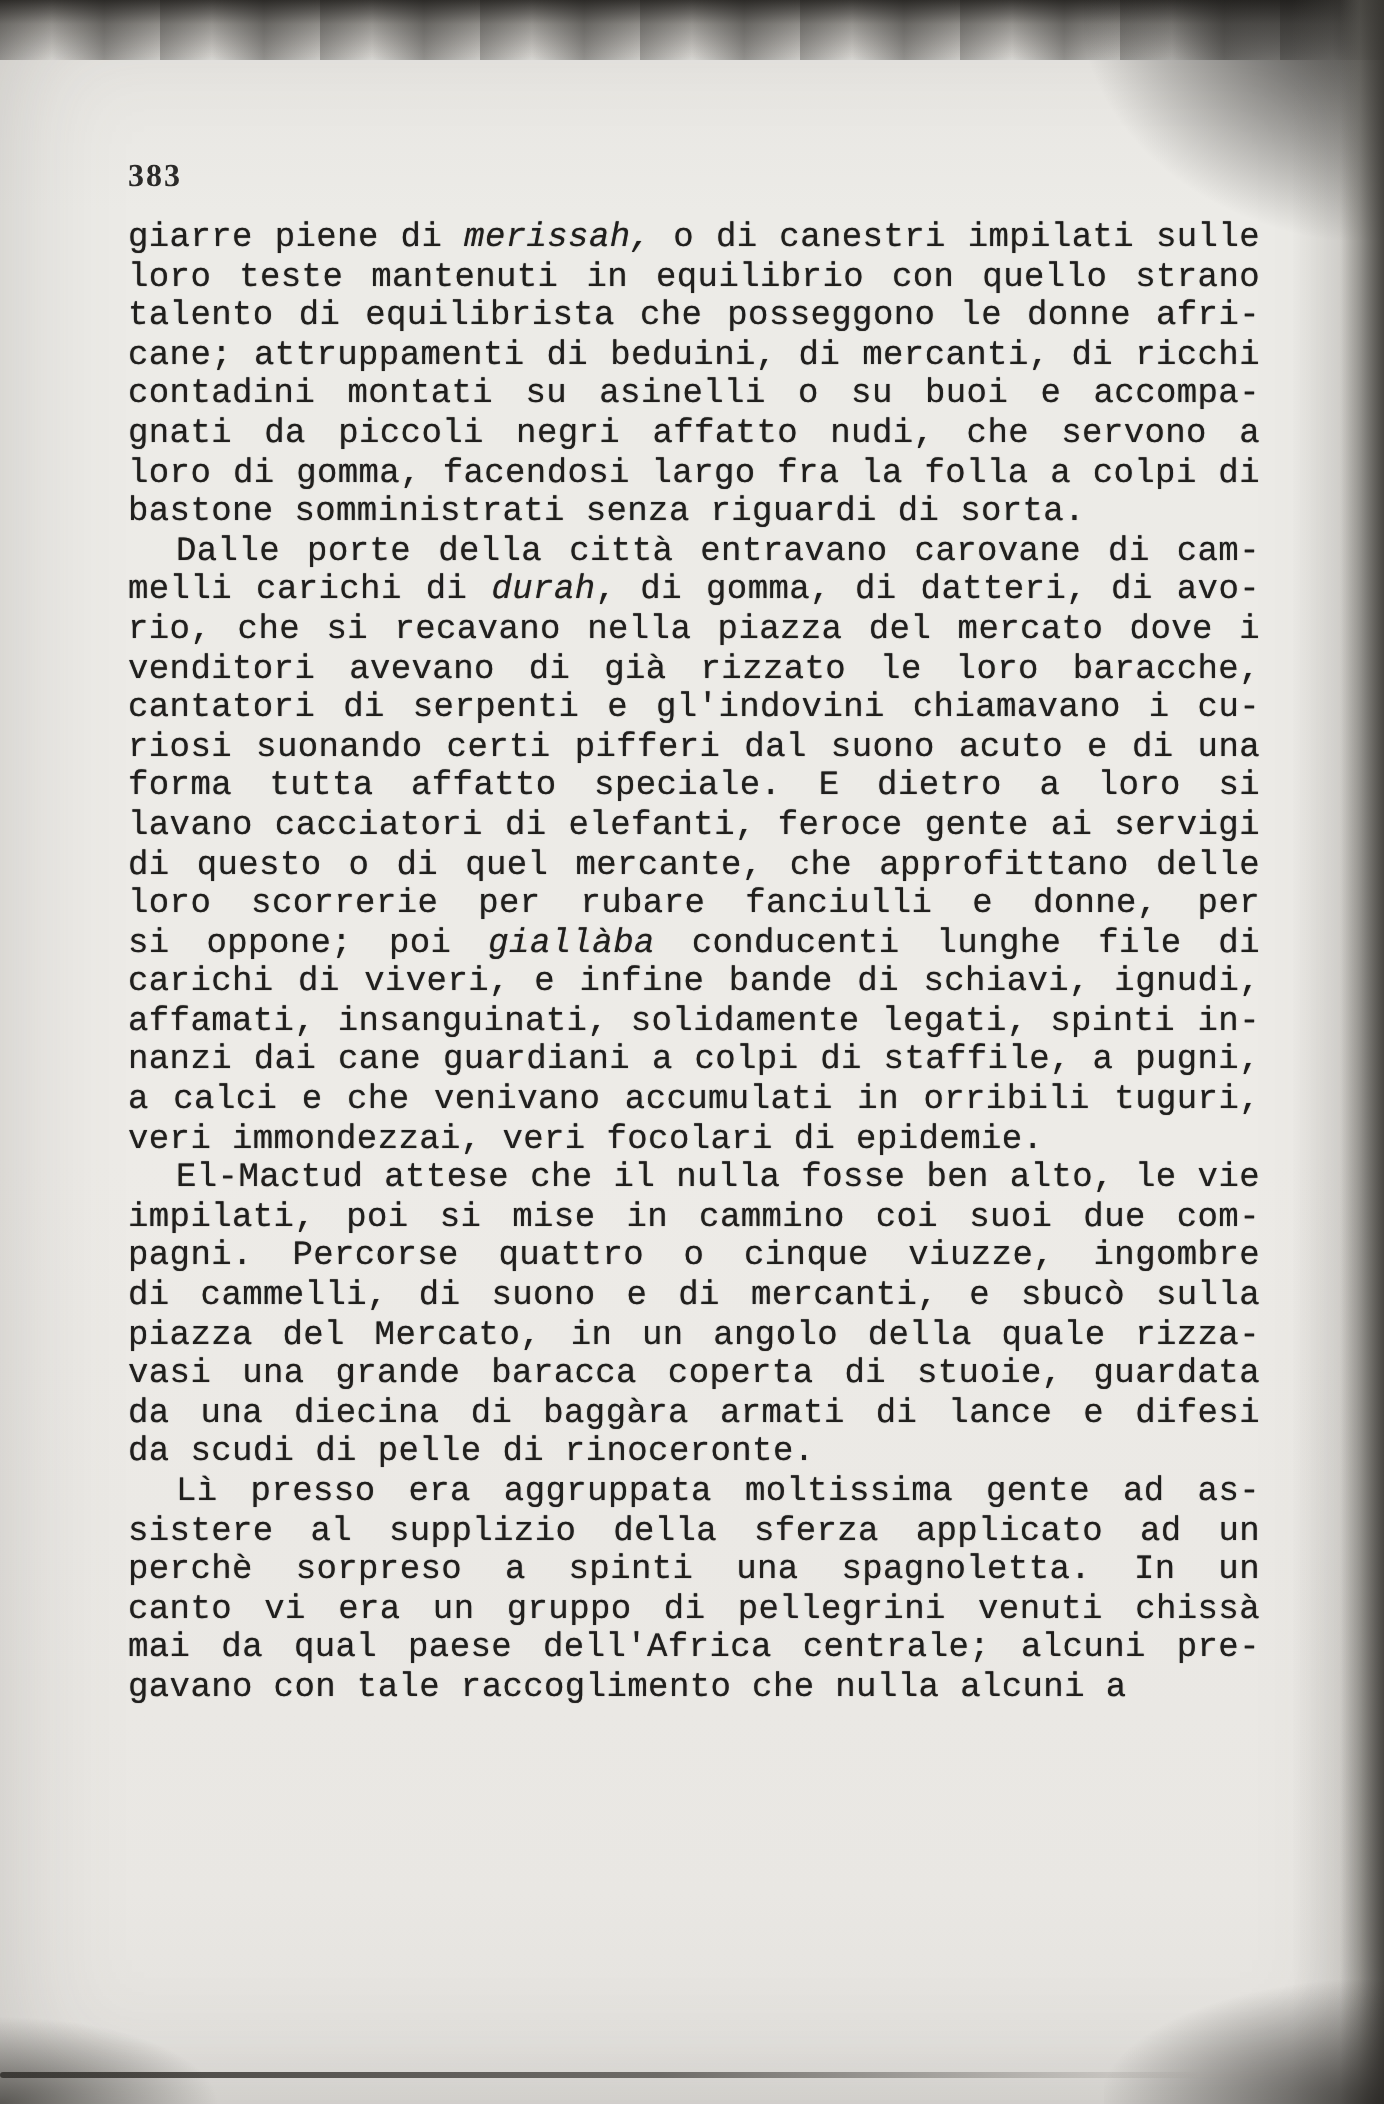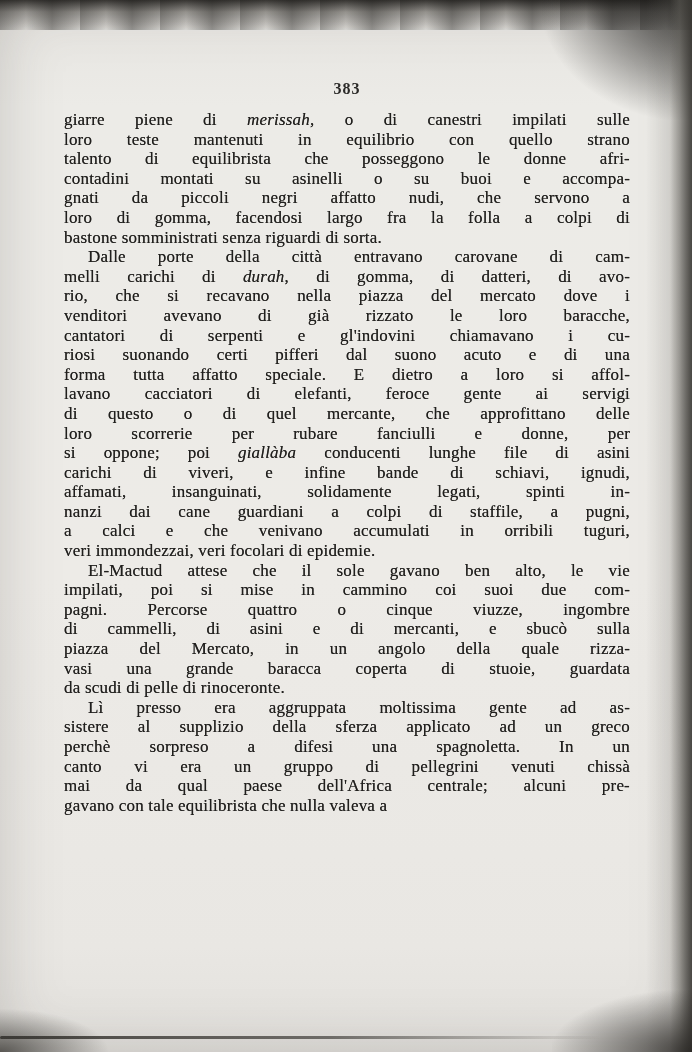--- a/index.html
+++ b/index.html
@@ -13,21 +13,21 @@
     overflow: hidden;
     background: linear-gradient(180deg, #e6e4e0 0%, #ecebe7 10%, #edebe7 55%, #e9e7e3 90%, #e2e0dc 100%);
     font-family: "Liberation Serif", "DejaVu Serif", serif;
   }
 
   .page-number {
     position: absolute;
     top: 80px;
     left: 64px;
     width: 566px;
-    text-align: center;
+    text-align: left;
     font-size: 16px;
     font-weight: bold;
     letter-spacing: 1px;
     color: #2b2a28;
   }
 
   .page-text {
     position: absolute;
     top: 110px;
     left: 64px;
@@ -37,20 +37,21 @@
     line-height: 19.6px;
     letter-spacing: 0.2px;
     text-shadow: 0 0 0.5px rgba(32,31,29,0.75);
   }
   .paragraph { margin: 0; }
   .line {
     text-align: justify;
     text-align-last: justify;
     height: 19.6px;
     overflow: hidden;
+    font-family: Liberation Mono, monospace;
   }
   .line.para-first { text-indent: 24px; }
   .line.para-last { text-align-last: left; }
 
   
   .artifact { position: absolute; pointer-events: none; }
   .artifact-top {
     top: 0; left: 0; right: 0; height: 30px;
     background:
       repeating-linear-gradient(90deg,
@@ -99,20 +100,21 @@
 <div class="artifact artifact-bottom-left"></div>
 <div class="artifact artifact-bottom-right"></div>
 
 <div class="page-number">383</div>
 
 <div class="page-text">
     <div class="paragraph">
       <div class="line">giarre piene di <i>merissah,</i> o di canestri impilati sulle</div>
       <div class="line">loro teste mantenuti in equilibrio con quello strano</div>
       <div class="line">talento di equilibrista che posseggono le donne afri-</div>
+      <div class="line">cane; attruppamenti di beduini, di mercanti, di ricchi</div>
       <div class="line">contadini montati su asinelli o su buoi e accompa-</div>
       <div class="line">gnati da piccoli negri affatto nudi, che servono a</div>
       <div class="line">loro di gomma, facendosi largo fra la folla a colpi di</div>
       <div class="line para-last">bastone somministrati senza riguardi di sorta.</div>
     </div>
     <div class="paragraph">
       <div class="line para-first">Dalle porte della città entravano carovane di cam-</div>
       <div class="line">melli carichi di <i>durah</i>, di gomma, di datteri, di avo-</div>
       <div class="line">rio, che si recavano nella piazza del mercato dove i</div>
       <div class="line">venditori avevano di già rizzato le loro baracche,</div>
@@ -123,29 +125,30 @@
       <div class="line">di questo o di quel mercante, che approfittano delle</div>
       <div class="line">loro scorrerie per rubare fanciulli e donne, per</div>
       <div class="line">si oppone; poi <i>giallàba</i> conducenti lunghe file di asini</div>
       <div class="line">carichi di viveri, e infine bande di schiavi, ignudi,</div>
       <div class="line">affamati, insanguinati, solidamente legati, spinti in-</div>
       <div class="line">nanzi dai cane guardiani a colpi di staffile, a pugni,</div>
       <div class="line">a calci e che venivano accumulati in orribili tuguri,</div>
       <div class="line para-last">veri immondezzai, veri focolari di epidemie.</div>
     </div>
     <div class="paragraph">
-      <div class="line para-first">El-Mactud attese che il sole gavano ben alto, le vie</div>
+      <div class="line para-first">El-Mactud attese che il nulla fosse ben alto, le vie</div>
       <div class="line">impilati, poi si mise in cammino coi suoi due com-</div>
       <div class="line">pagni. Percorse quattro o cinque viuzze, ingombre</div>
-      <div class="line">di cammelli, di asini e di mercanti, e sbucò sulla</div>
+      <div class="line">di cammelli, di suono e di mercanti, e sbucò sulla</div>
       <div class="line">piazza del Mercato, in un angolo della quale rizza-</div>
       <div class="line">vasi una grande baracca coperta di stuoie, guardata</div>
+      <div class="line">da una diecina di baggàra armati di lance e difesi</div>
       <div class="line para-last">da scudi di pelle di rinoceronte.</div>
     </div>
     <div class="paragraph">
       <div class="line para-first">Lì presso era aggruppata moltissima gente ad as-</div>
       <div class="line">sistere al supplizio della sferza applicato ad un greco</div>
-      <div class="line">perchè sorpreso a difesi una spagnoletta. In un</div>
+      <div class="line">perchè sorpreso a spinti una spagnoletta. In un</div>
       <div class="line">canto vi era un gruppo di pellegrini venuti chissà</div>
       <div class="line">mai da qual paese dell'Africa centrale; alcuni pre-</div>
-      <div class="line para-last">gavano con tale equilibrista che nulla valeva a</div>
+      <div class="line para-last">gavano con tale raccoglimento che nulla alcuni a</div>
     </div>
   </div>
 
 </body></html>

